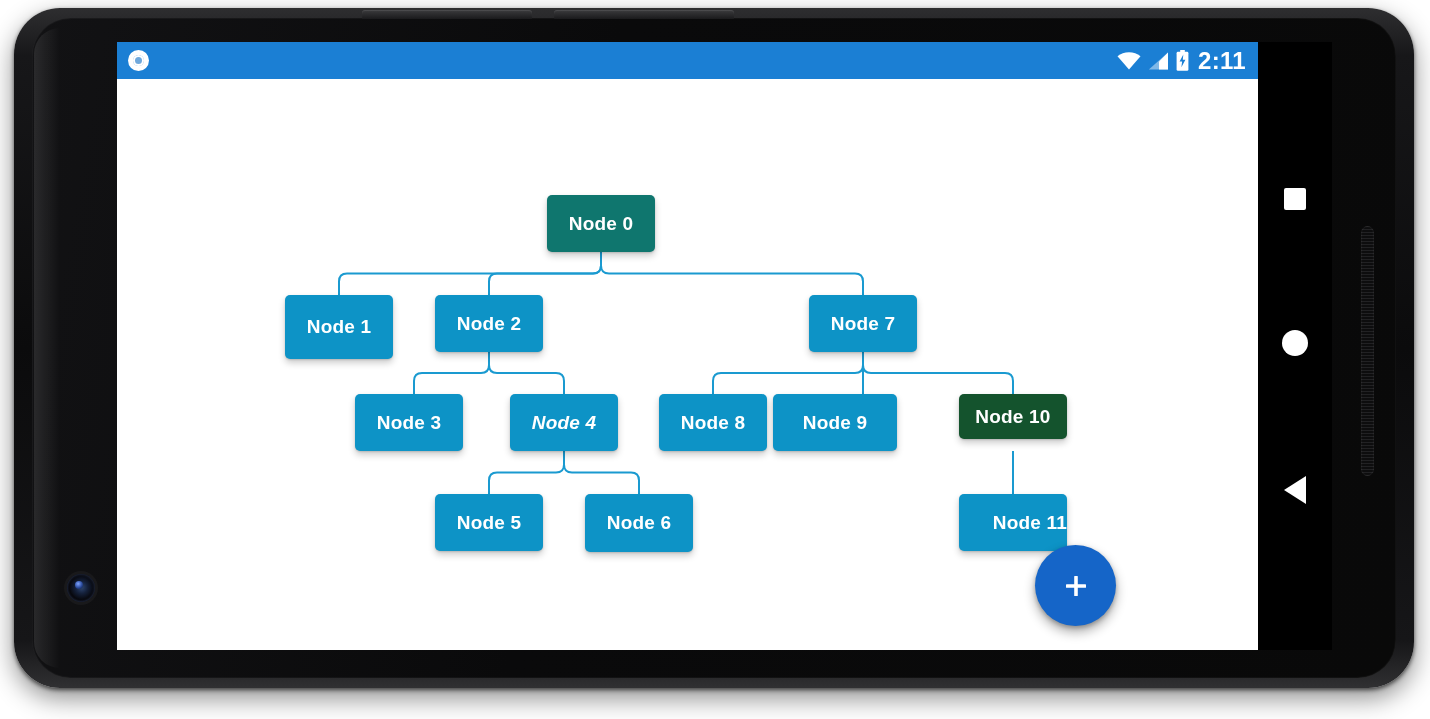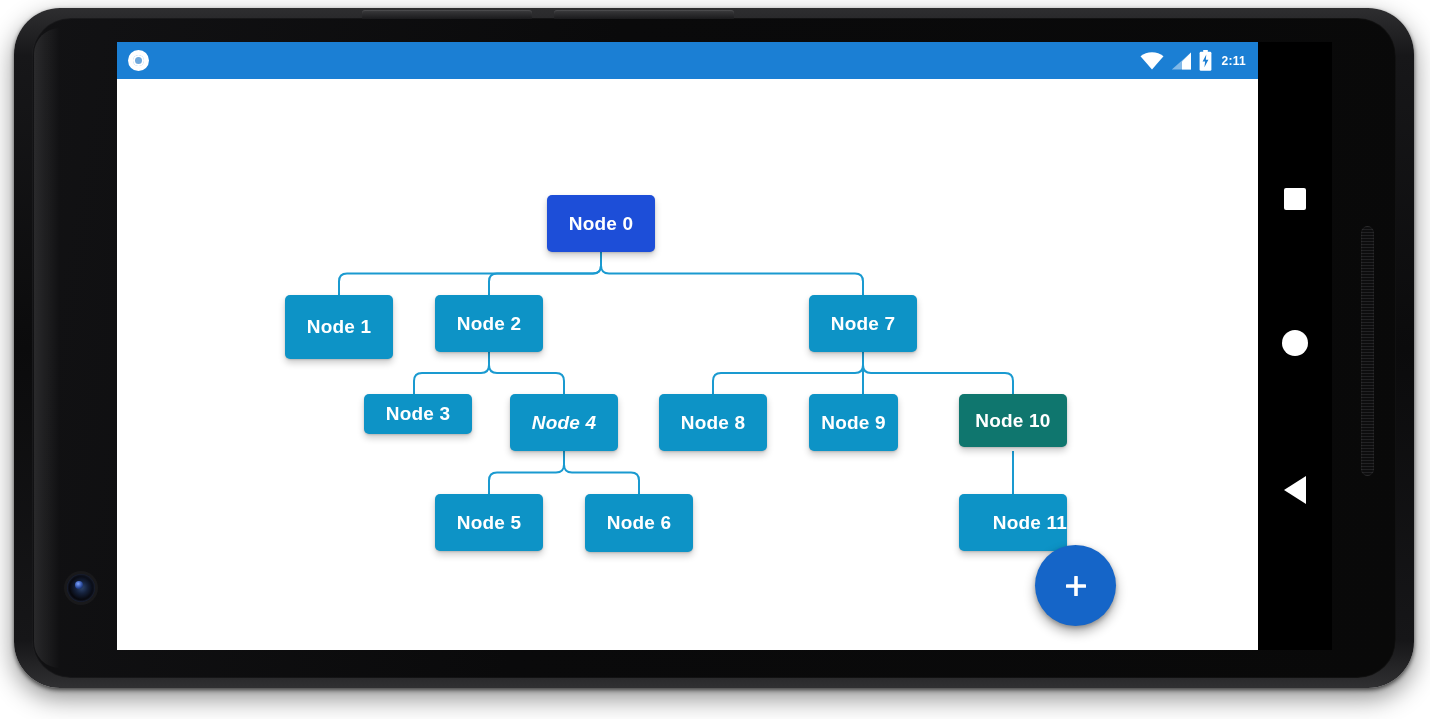--- a/index.html
+++ b/index.html
@@ -132,21 +132,21 @@
     background: #6fa8dc;
     box-shadow: 0 0 0 2px #ffffff inset;
   }
   #status-right {
     display: flex;
     align-items: center;
     gap: 7px;
     color: #ffffff;
   }
   #status-time {
-    font-size: 12px;
+    font-size: 24px;
     font-weight: bold;
     letter-spacing: 0.3px;
     color: #ffffff;
     line-height: 1;
     margin-left: 2px;
   }
   .status-svg { display: block; }
 
   
   #app-canvas {
@@ -271,45 +271,45 @@
         <path d="M 372 273 L 372 286 Q 372 294 364 294 L 305 294 Q 297 294 297 302 L 297 315" fill="none" stroke="#1a9ad0" stroke-width="2" stroke-linecap="butt"></path>
         <path d="M 372 273 L 372 286 Q 372 294 380 294 L 439 294 Q 447 294 447 302 L 447 315" fill="none" stroke="#1a9ad0" stroke-width="2" stroke-linecap="butt"></path>
         <path d="M 447 372 L 447 385.5 Q 447 393.5 439 393.5 L 380 393.5 Q 372 393.5 372 401.5 L 372 415" fill="none" stroke="#1a9ad0" stroke-width="2" stroke-linecap="butt"></path>
         <path d="M 447 372 L 447 385.5 Q 447 393.5 455 393.5 L 514 393.5 Q 522 393.5 522 401.5 L 522 415" fill="none" stroke="#1a9ad0" stroke-width="2" stroke-linecap="butt"></path>
         <path d="M 746 273 L 746 286 Q 746 294 738 294 L 604 294 Q 596 294 596 302 L 596 315" fill="none" stroke="#1a9ad0" stroke-width="2" stroke-linecap="butt"></path>
         <path d="M 746 273 L 746 315" fill="none" stroke="#1a9ad0" stroke-width="2" stroke-linecap="butt"></path>
         <path d="M 746 273 L 746 286 Q 746 294 754 294 L 888 294 Q 896 294 896 302 L 896 315" fill="none" stroke="#1a9ad0" stroke-width="2" stroke-linecap="butt"></path>
         <path d="M 896 372 L 896 415" fill="none" stroke="#1a9ad0" stroke-width="2" stroke-linecap="butt"></path>
       </svg>
     <div id="nodes-layer">
-        <div class="node-box" style="left: 430px; top: 116px; width: 108px; height: 57px; background: #1d4ed8;">
+        <div class="node-box" style="left: 430px; top: 116px; width: 108px; height: 57px; background: #0f766e;">
           <span class="node-label">Node 0</span>
         </div>
         <div class="node-box" style="left: 168px; top: 216px; width: 108px; height: 64px; background: rgb(13, 147, 198);">
           <span class="node-label">Node 1</span>
         </div>
         <div class="node-box" style="left: 318px; top: 216px; width: 108px; height: 57px; background: rgb(13, 147, 198);">
           <span class="node-label">Node 2</span>
         </div>
         <div class="node-box" style="left: 692px; top: 216px; width: 108px; height: 57px; background: rgb(13, 147, 198);">
           <span class="node-label">Node 7</span>
         </div>
-        <div class="node-box" style="left: 247px; top: 315px; width: 108px; height: 40px; background: rgb(13, 147, 198); text-align: right;">
+        <div class="node-box" style="left: 238px; top: 315px; width: 108px; height: 57px; background: rgb(13, 147, 198); text-align: right;">
           <span class="node-label">Node 3</span>
         </div>
         <div class="node-box" style="left: 393px; top: 315px; width: 108px; height: 57px; background: rgb(13, 147, 198); font-style: italic;">
           <span class="node-label">Node 4</span>
         </div>
         <div class="node-box" style="left: 542px; top: 315px; width: 108px; height: 57px; background: rgb(13, 147, 198); align-items: center;">
           <span class="node-label">Node 8</span>
         </div>
-        <div class="node-box" style="left: 692px; top: 315px; width: 89px; height: 57px; background: rgb(13, 147, 198);">
+        <div class="node-box" style="left: 656px; top: 315px; width: 124px; height: 57px; background: rgb(13, 147, 198);">
           <span class="node-label">Node 9</span>
         </div>
-        <div class="node-box" style="left: 842px; top: 315px; width: 108px; height: 53px; background: #0f766e;">
+        <div class="node-box" style="left: 842px; top: 315px; width: 108px; height: 45px; background: #14532d;">
           <span class="node-label">Node 10</span>
         </div>
         <div class="node-box" style="left: 318px; top: 415px; width: 108px; height: 57px; background: rgb(13, 147, 198);">
           <span class="node-label">Node 5</span>
         </div>
         <div class="node-box" style="left: 468px; top: 415px; width: 108px; height: 58px; background: rgb(13, 147, 198);">
           <span class="node-label">Node 6</span>
         </div>
         <div class="node-box" style="left: 842px; top: 415px; width: 108px; height: 57px; background: rgb(13, 147, 198); justify-content: flex-end;">
           <span class="node-label">Node 11</span>

